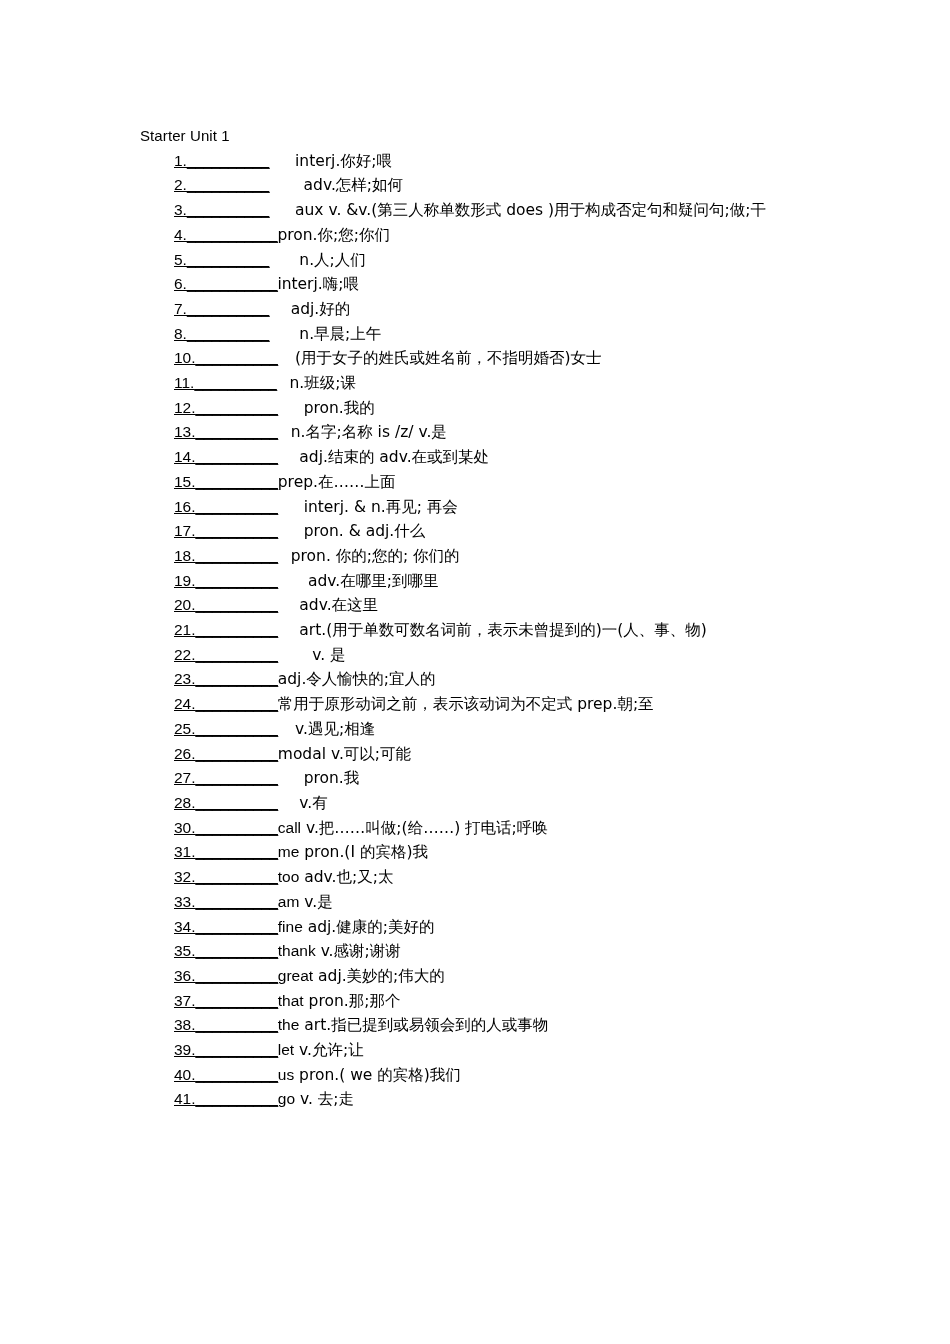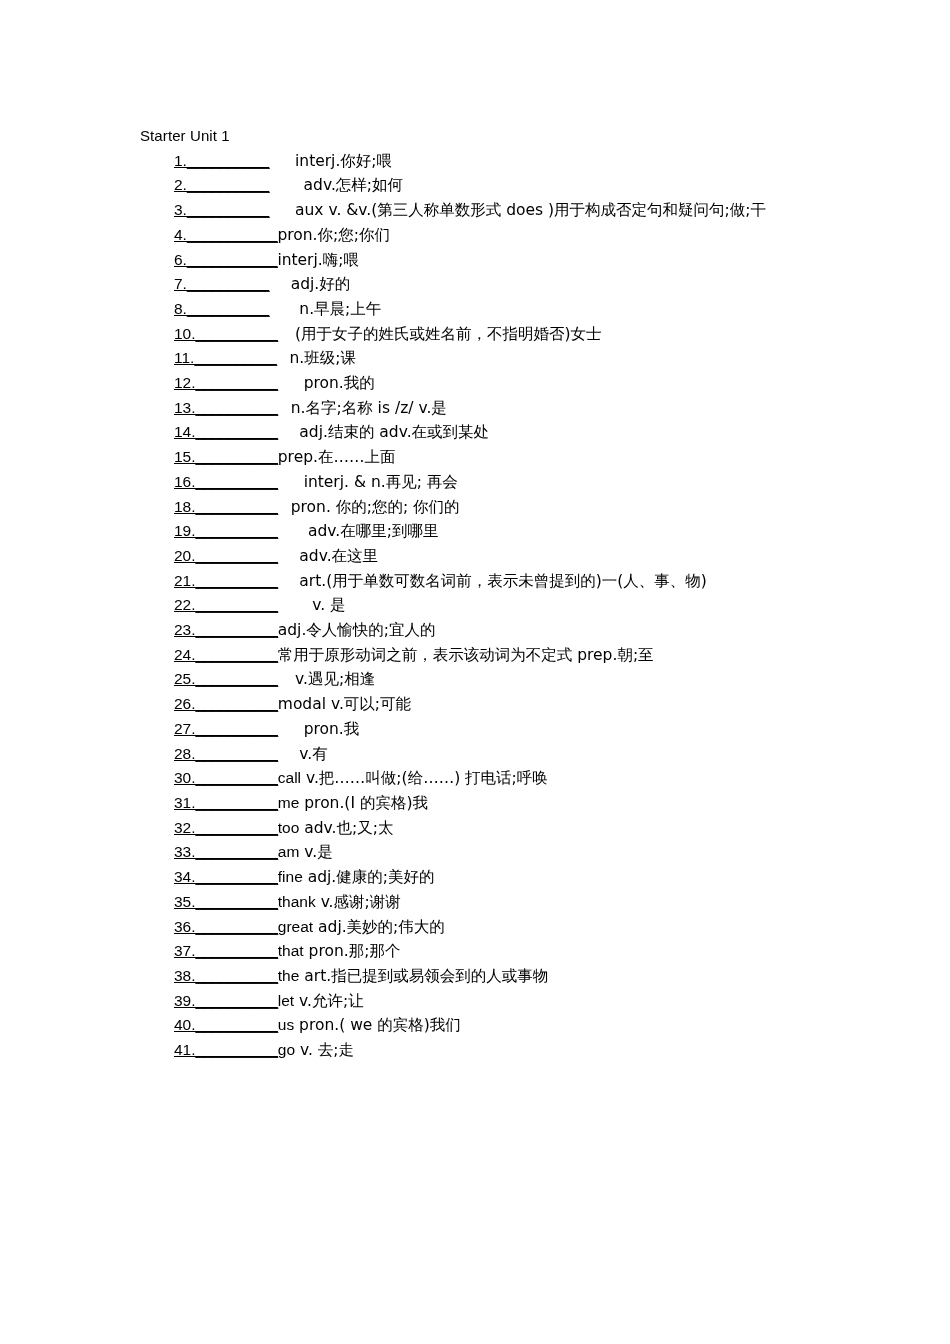--- a/index.html
+++ b/index.html
@@ -94,30 +94,32 @@
 <div class="page">
   <div class="content">
 
     <div class="doc-title">Starter Unit 1</div>
 
     <ol class="entry-list" id="entry-list">
         <li class="entry"><span class="blank"><span class="num">1.</span><span class="rule">__________</span></span><span class="gap">      </span><span class="defn cjk">interj.你好;喂</span></li>
         <li class="entry"><span class="blank"><span class="num">2.</span><span class="rule">__________</span></span><span class="gap">        </span><span class="defn cjk">adv.怎样;如何</span></li>
         <li class="entry"><span class="blank"><span class="num">3.</span><span class="rule">__________</span></span><span class="gap">      </span><span class="defn cjk">aux v. &amp;v.(第三人称单数形式 does )用于构成否定句和疑问句;做;干</span></li>
         <li class="entry"><span class="blank"><span class="num">4.</span><span class="rule">___________</span></span><span class="defn cjk">pron.你;您;你们</span></li>
+        <li class="entry"><span class="blank"><span class="num">5.</span><span class="rule">__________</span></span><span class="gap">       </span><span class="defn cjk">n.人;人们</span></li>
         <li class="entry"><span class="blank"><span class="num">6.</span><span class="rule">___________</span></span><span class="defn cjk">interj.嗨;喂</span></li>
         <li class="entry"><span class="blank"><span class="num">7.</span><span class="rule">__________</span></span><span class="gap">     </span><span class="defn cjk">adj.好的</span></li>
         <li class="entry"><span class="blank"><span class="num">8.</span><span class="rule">__________</span></span><span class="gap">       </span><span class="defn cjk">n.早晨;上午</span></li>
         <li class="entry"><span class="blank"><span class="num">10.</span><span class="rule">__________</span></span><span class="gap">    </span><span class="defn cjk">(用于女子的姓氏或姓名前，不指明婚否)女士</span></li>
         <li class="entry"><span class="blank"><span class="num">11.</span><span class="rule">__________</span></span><span class="gap">   </span><span class="defn cjk">n.班级;课</span></li>
         <li class="entry"><span class="blank"><span class="num">12.</span><span class="rule">__________</span></span><span class="gap">      </span><span class="defn cjk">pron.我的</span></li>
         <li class="entry"><span class="blank"><span class="num">13.</span><span class="rule">__________</span></span><span class="gap">   </span><span class="defn cjk">n.名字;名称   is /z/ v.是</span></li>
         <li class="entry"><span class="blank"><span class="num">14.</span><span class="rule">__________</span></span><span class="gap">     </span><span class="defn cjk">adj.结束的   adv.在或到某处</span></li>
         <li class="entry"><span class="blank"><span class="num">15.</span><span class="rule">__________</span></span><span class="defn cjk">prep.在……上面</span></li>
         <li class="entry"><span class="blank"><span class="num">16.</span><span class="rule">__________</span></span><span class="gap">      </span><span class="defn cjk">interj. &amp; n.再见; 再会</span></li>
+        <li class="entry"><span class="blank"><span class="num">17.</span><span class="rule">__________</span></span><span class="gap">      </span><span class="defn cjk">pron. &amp; adj.什么</span></li>
         <li class="entry"><span class="blank"><span class="num">18.</span><span class="rule">__________</span></span><span class="gap">   </span><span class="defn cjk">pron. 你的;您的; 你们的</span></li>
         <li class="entry"><span class="blank"><span class="num">19.</span><span class="rule">__________</span></span><span class="gap">       </span><span class="defn cjk">adv.在哪里;到哪里</span></li>
         <li class="entry"><span class="blank"><span class="num">20.</span><span class="rule">__________</span></span><span class="gap">     </span><span class="defn cjk">adv.在这里</span></li>
         <li class="entry"><span class="blank"><span class="num">21.</span><span class="rule">__________</span></span><span class="gap">     </span><span class="defn cjk">art.(用于单数可数名词前，表示未曾提到的)一(人、事、物)</span></li>
         <li class="entry"><span class="blank"><span class="num">22.</span><span class="rule">__________</span></span><span class="gap">        </span><span class="defn cjk">v. 是</span></li>
         <li class="entry"><span class="blank"><span class="num">23.</span><span class="rule">__________</span></span><span class="defn cjk">adj.令人愉快的;宜人的</span></li>
         <li class="entry"><span class="blank"><span class="num">24.</span><span class="rule">__________</span></span><span class="defn cjk">常用于原形动词之前，表示该动词为不定式 prep.朝;至</span></li>
         <li class="entry"><span class="blank"><span class="num">25.</span><span class="rule">__________</span></span><span class="gap">    </span><span class="defn cjk">v.遇见;相逢</span></li>
         <li class="entry"><span class="blank"><span class="num">26.</span><span class="rule">__________</span></span><span class="defn cjk">modal v.可以;可能</span></li>
         <li class="entry"><span class="blank"><span class="num">27.</span><span class="rule">__________</span></span><span class="gap">      </span><span class="defn cjk">pron.我</span></li>

